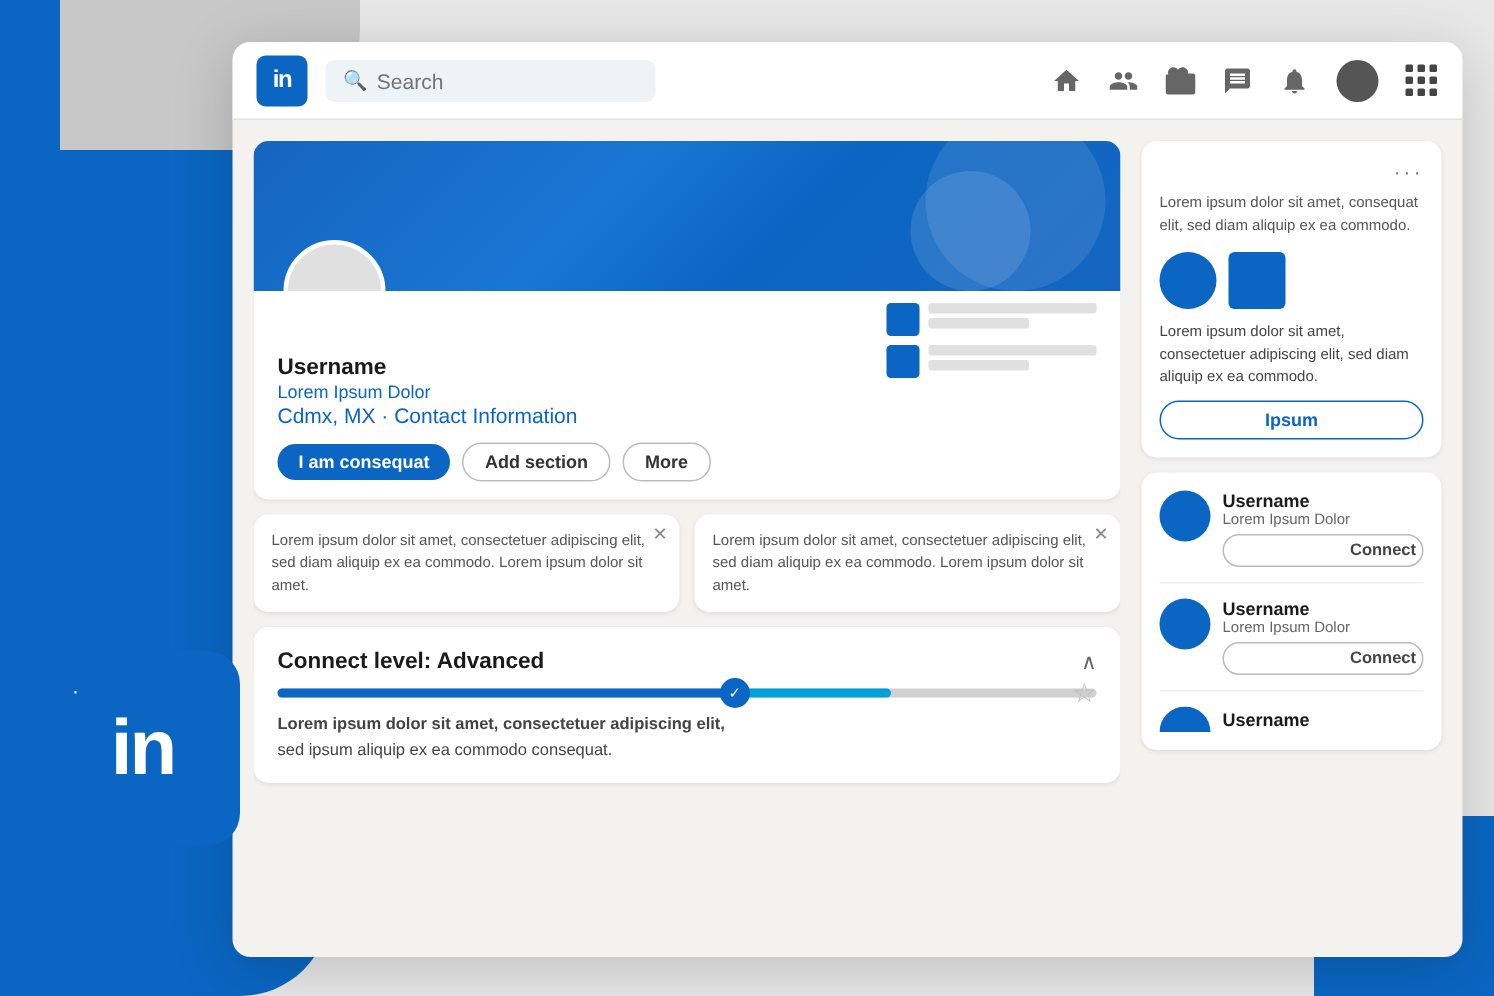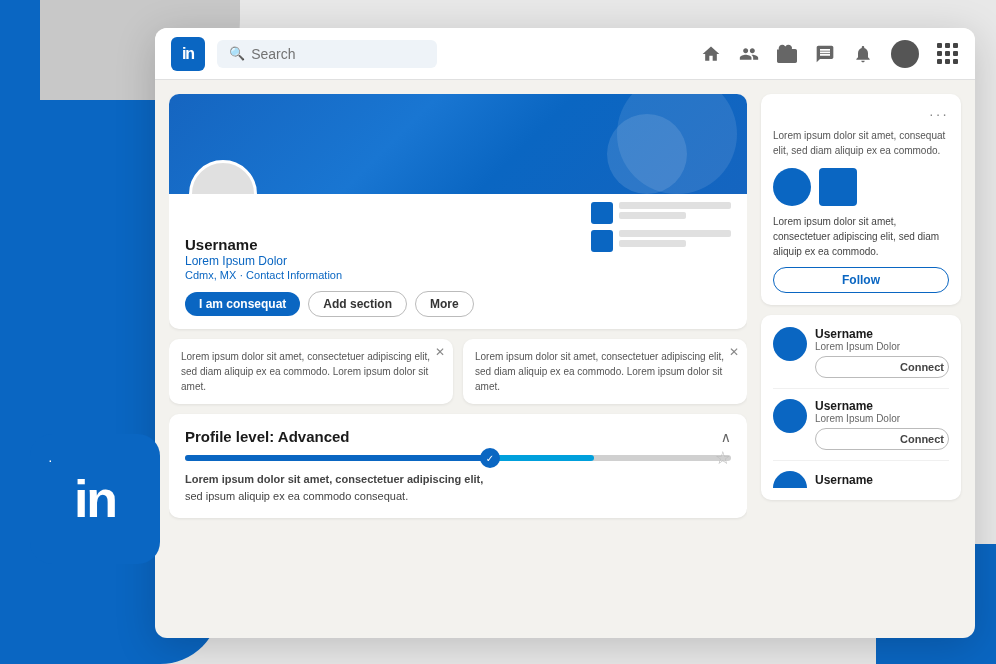--- a/index.html
+++ b/index.html
@@ -231,21 +231,21 @@
       font-size: 15px;
       font-weight: 700;
       color: #1a1a1a;
     }
     .profile-title {
       font-size: 12px;
       color: #0a66c2;
       margin-top: 1px;
     }
     .profile-location {
-      font-size: 11px;
+      font-size: 14px;
       color: #888;
       margin-top: 1px;
     }
     .profile-location span {
       color: #0a66c2;
       cursor: pointer;
     }
 
     .profile-actions {
       display: flex;
@@ -652,21 +652,21 @@
           <div class="info-card-text">Lorem ipsum dolor sit amet, consectetuer adipiscing elit, sed diam aliquip ex ea commodo. Lorem ipsum dolor sit amet.</div>
         </div>
         <div class="info-card">
           <span class="close-x">✕</span>
           <div class="info-card-text">Lorem ipsum dolor sit amet, consectetuer adipiscing elit, sed diam aliquip ex ea commodo. Lorem ipsum dolor sit amet.</div>
         </div>
       </div>
 
       <div class="profile-level-card">
         <div class="profile-level-header">
-          <span class="profile-level-title">Profile level: Advanced</span>
+          <span class="profile-level-title">Connect level: Advanced</span>
           <span class="chevron-up">∧</span>
         </div>
         <div class="progress-bar-container">
           <div class="progress-bar-bg">
             <div class="progress-bar-fill-blue"></div>
             <div class="progress-bar-fill-cyan"></div>
             <div class="progress-checkmark">✓</div>
             <div class="progress-star">☆</div>
           </div>
         </div>
@@ -681,21 +681,21 @@
     <div class="right-sidebar">
 
       <div class="sidebar-card">
         <div class="sidebar-card-dots">···</div>
         <div class="sidebar-card-text">Lorem ipsum dolor sit amet, consequat elit, sed diam aliquip ex ea commodo.</div>
         <div class="sidebar-visual">
           <div class="sidebar-circle"></div>
           <div class="sidebar-square"></div>
         </div>
         <div class="sidebar-card-desc">Lorem ipsum dolor sit amet, consectetuer adipiscing elit, sed diam aliquip ex ea commodo.</div>
-        <button class="btn-follow">Follow</button>
+        <button class="btn-follow">Ipsum</button>
       </div>
 
       <div class="people-card">
 
         <div class="person-row">
           <div class="person-avatar" style="background:#0a66c2;"></div>
           <div class="person-info">
             <div class="person-name">Username</div>
             <div class="person-title-text">Lorem Ipsum Dolor</div>
             <button class="btn-connect">Connect</button>

